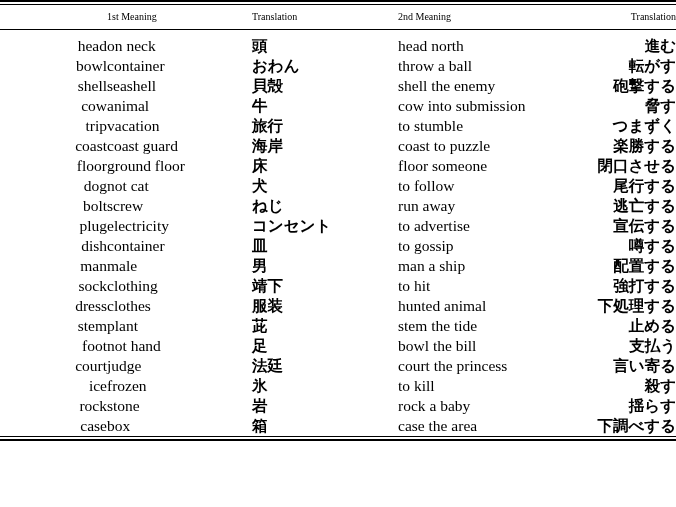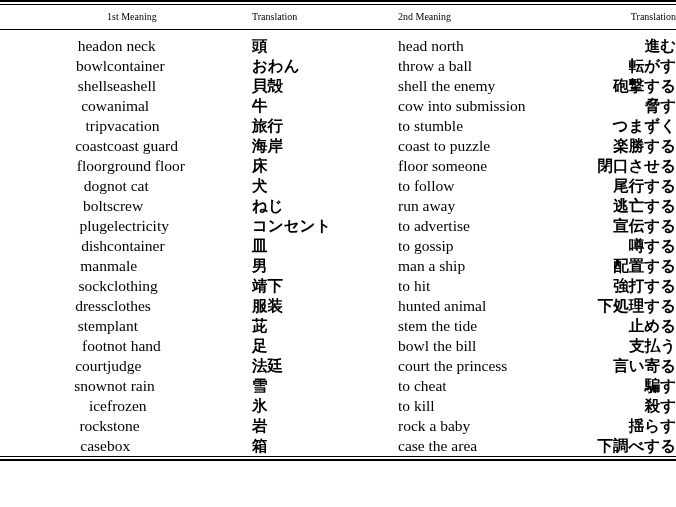--- a/index.html
+++ b/index.html
@@ -239,27 +239,20 @@
           <td class="col-trans2 jp">支払う</td>
         </tr>
         <tr class="body-row">
           <td class="col-word">court</td>
           <td class="col-mean1">judge</td>
           <td class="col-trans1 jp">法廷</td>
           <td class="col-mean2">court the princess</td>
           <td class="col-trans2 jp">言い寄る</td>
         </tr>
         <tr class="body-row">
-          <td class="col-word">snow</td>
-          <td class="col-mean1">not rain</td>
-          <td class="col-trans1 jp">雪</td>
-          <td class="col-mean2">to cheat</td>
-          <td class="col-trans2 jp">騙す</td>
-        </tr>
-        <tr class="body-row">
           <td class="col-word">ice</td>
           <td class="col-mean1">frozen</td>
           <td class="col-trans1 jp">氷</td>
           <td class="col-mean2">to kill</td>
           <td class="col-trans2 jp">殺す</td>
         </tr>
         <tr class="body-row">
           <td class="col-word">rock</td>
           <td class="col-mean1">stone</td>
           <td class="col-trans1 jp">岩</td>

